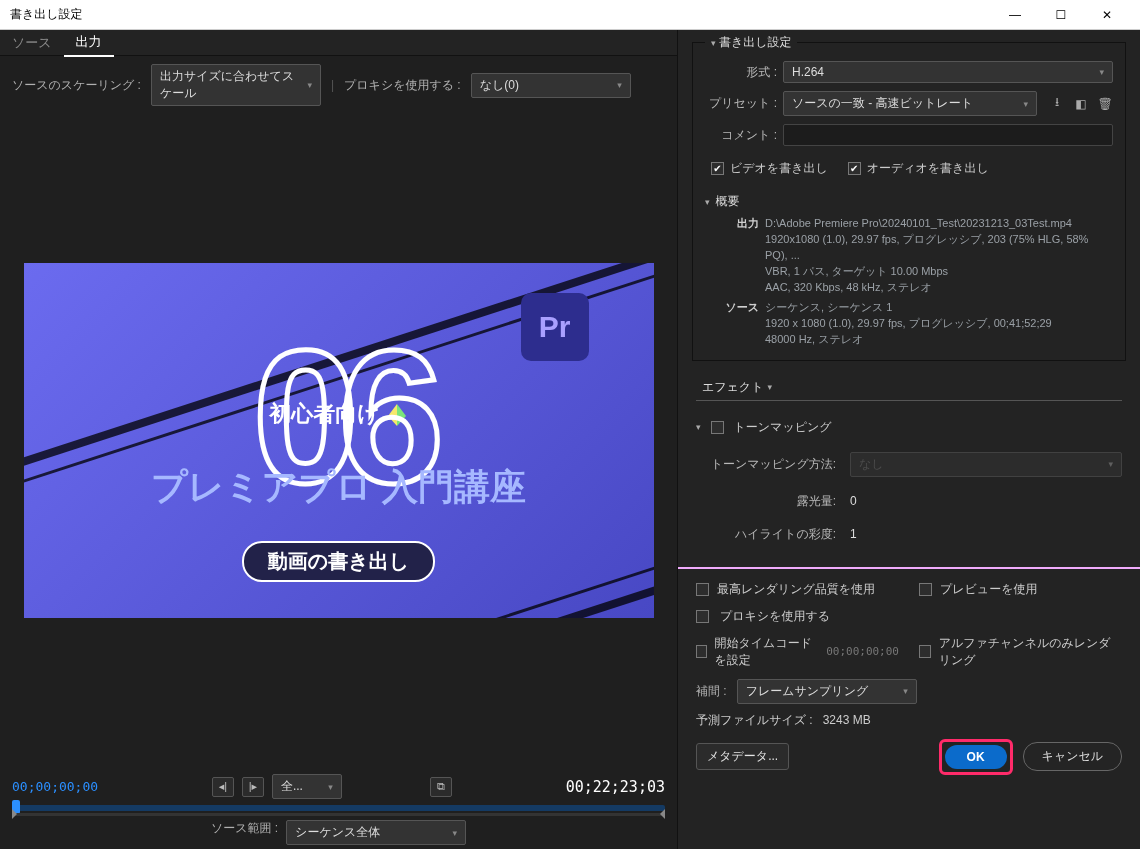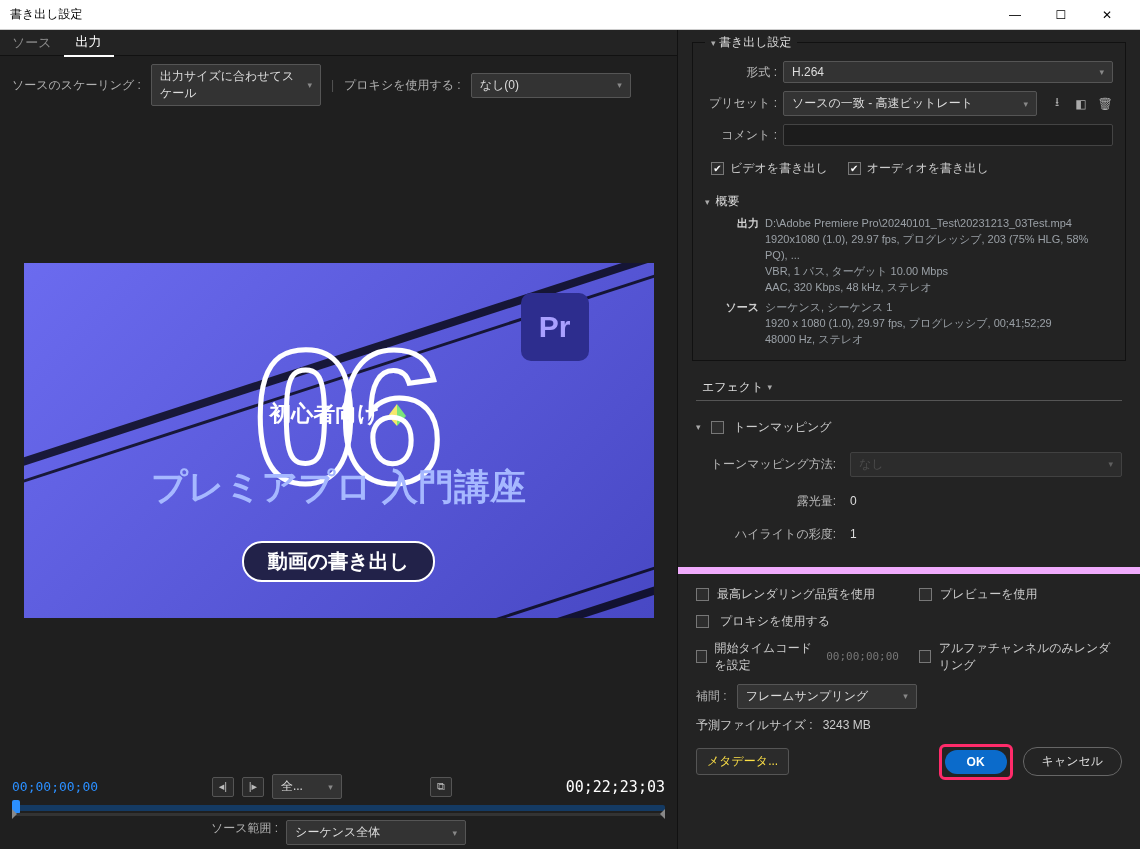--- a/index.html
+++ b/index.html
@@ -66,29 +66,29 @@
 
 .section-tabs { border-bottom: 1px solid #555; margin: 10px 18px 0; display: flex; }
 .section-tab { padding: 4px 6px; color: #ddd; display: flex; align-items: center; gap: 4px; }
 .setting-block { padding: 8px 18px; }
 .collapse-head { display: flex; align-items: center; gap: 10px; margin: 10px 0; }
 .slider-row { display: flex; align-items: center; margin: 16px 0; }
 .slider-row .slabel { width: 140px; text-align: right; margin-right: 14px; color: #b8b8b8; }
 .slider-row .sval { color: #ddd; }
 .disabled { color: #666; }
 
-.bottom-options { border-top: 7px solid #f0abfc; padding: 12px 18px; background: #232323; }
+.bottom-options { border-top: 2px solid #f0abfc; padding: 12px 18px; background: #232323; }
 .opt-grid { display: grid; grid-template-columns: 1fr 1fr; gap: 10px 20px; }
 .opt-row { display: flex; align-items: center; gap: 8px; font-size: 12px; color: #ccc; }
 .opt-full { grid-column: 1 / -1; display: flex; align-items: center; gap: 11px; }
 .muted-tc { color: #777; font-family: monospace; font-size: 11px; }
 .bottom-row2 { display: flex; align-items: center; gap: 10px; margin-top: 10px; }
 .est { margin-top: 8px; color: #ccc; }
 .footer { display: flex; align-items: center; justify-content: space-between; margin-top: 10px; }
-.pill-btn { border: 1px solid #555; background: #2b2b2b; color: #fde047; border-radius: 3px; padding: 4px 10px; font-size: 12px; }
+.pill-btn { border: 1px solid #555; background: #2b2b2b; color: #e5e5e5; border-radius: 3px; padding: 4px 10px; font-size: 12px; }
 .ok-btn { background: #0b6bcb; color: #fff; border: none; border-radius: 14px; padding: 5px 22px; font-size: 12px; font-weight: bold; }
 .ok-highlight { border: 3px solid #ff2b6a; border-radius: 6px; padding: 3px; display: inline-flex; }
 .cancel-btn { border: 1px solid #666; background: #242424; color: #ddd; border-radius: 14px; padding: 5px 18px; font-size: 12px; }
 .footer-right { display: flex; gap: 10px; align-items: center; }
 .chev-s { font-size: 9px; color: #aaa; }
 .sel-sm { min-width: 70px; }
 </style>
 </head>
 <body>
 

